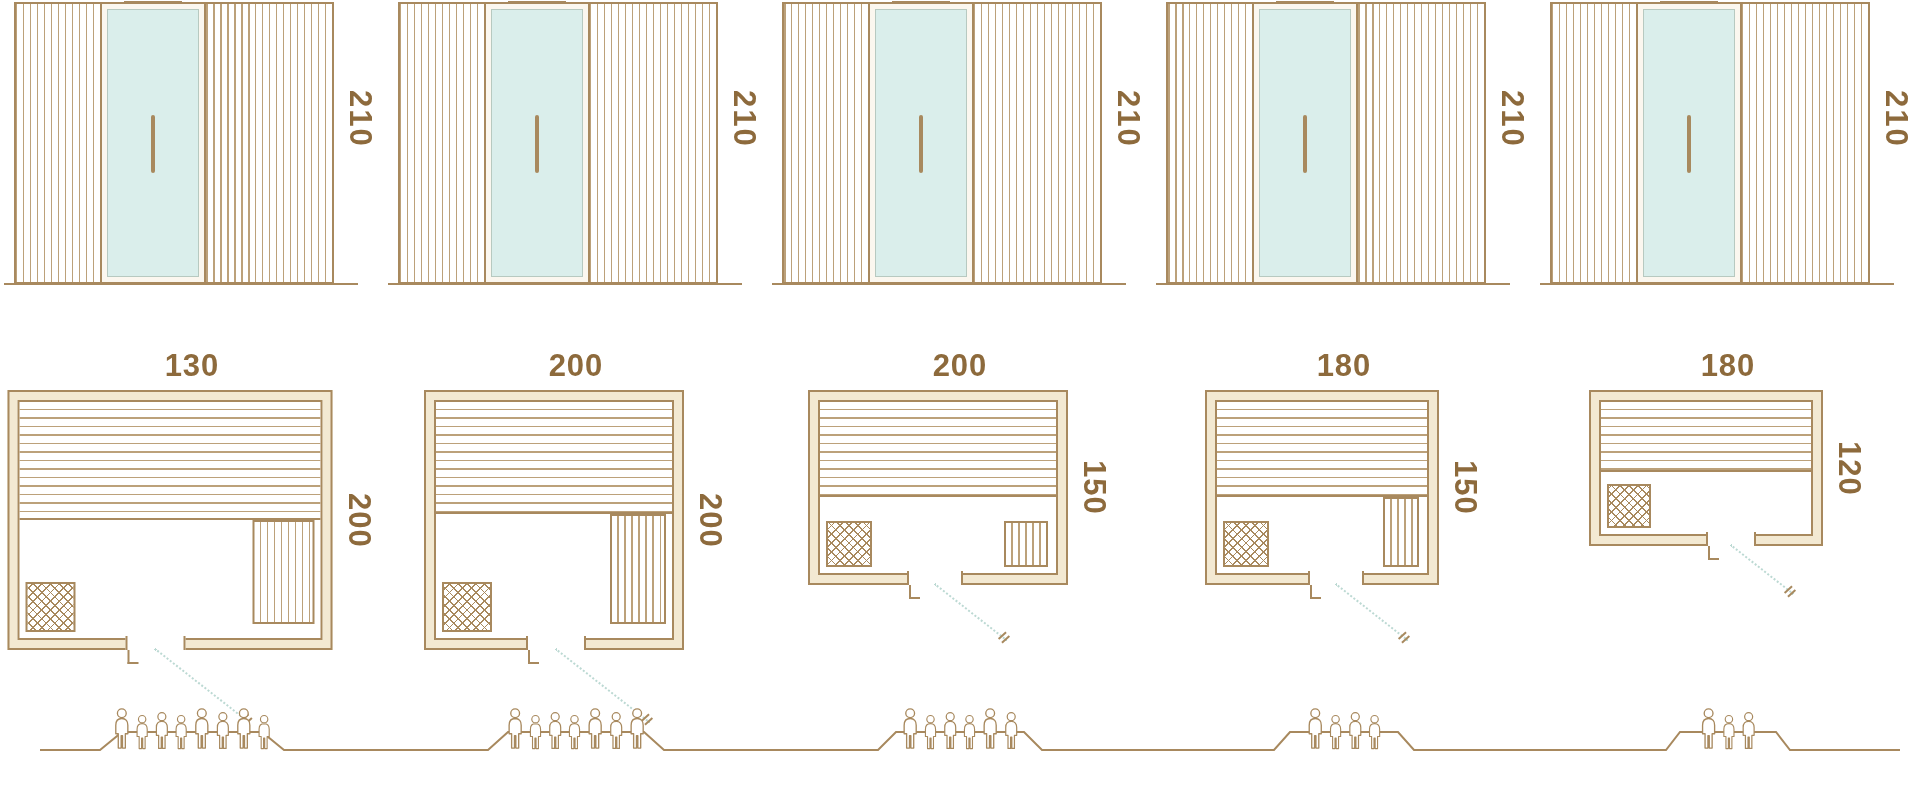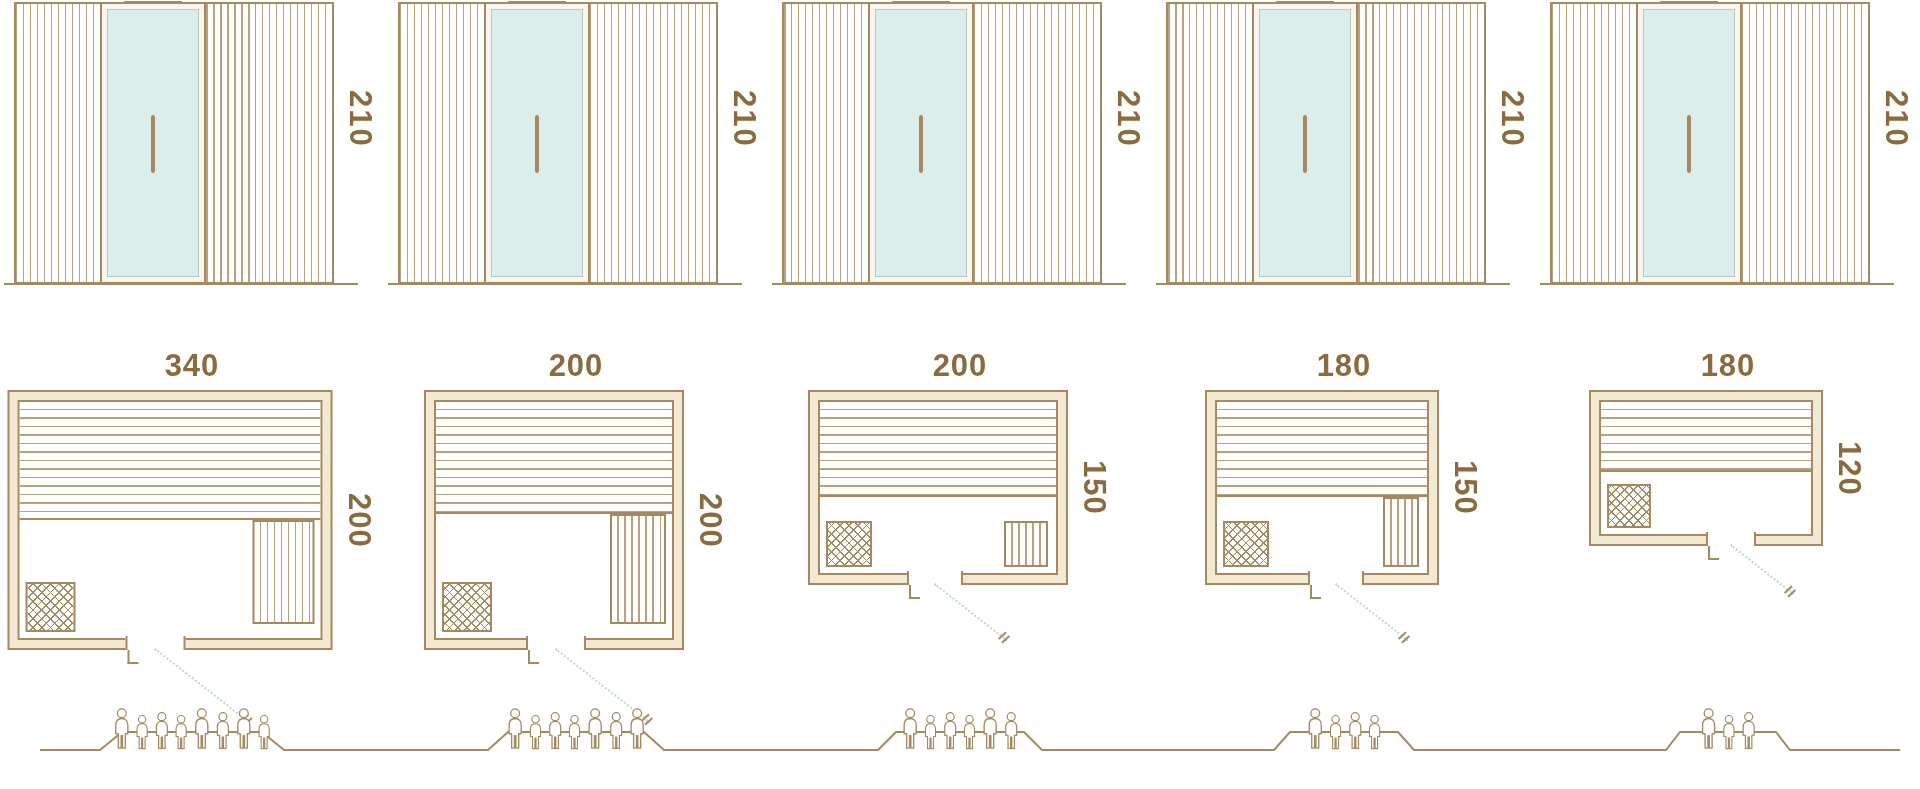--- a/index.html
+++ b/index.html
@@ -129,21 +129,21 @@
       <div class="panel left"></div>
       <div class="door">
         <div class="glass"></div>
         <div class="handle"></div>
       </div>
       <div class="panel right"></div>
       <div class="floorline"></div>
     </div>
     <div class="elev-dim">210</div>
     <div class="plan-wrap">
-      <div class="dim-w">340</div>
+      <div class="dim-w">130</div>
       <div class="plan-row">
         <div class="plan">
           <div class="plan-inner">
             <div class="bench-top"></div>
             <div class="bench-right"></div>
             <div class="heater"></div>
           </div>
           <div class="door-gap"></div>
           <div class="door-leaf"></div>
           <div class="swing"></div>

